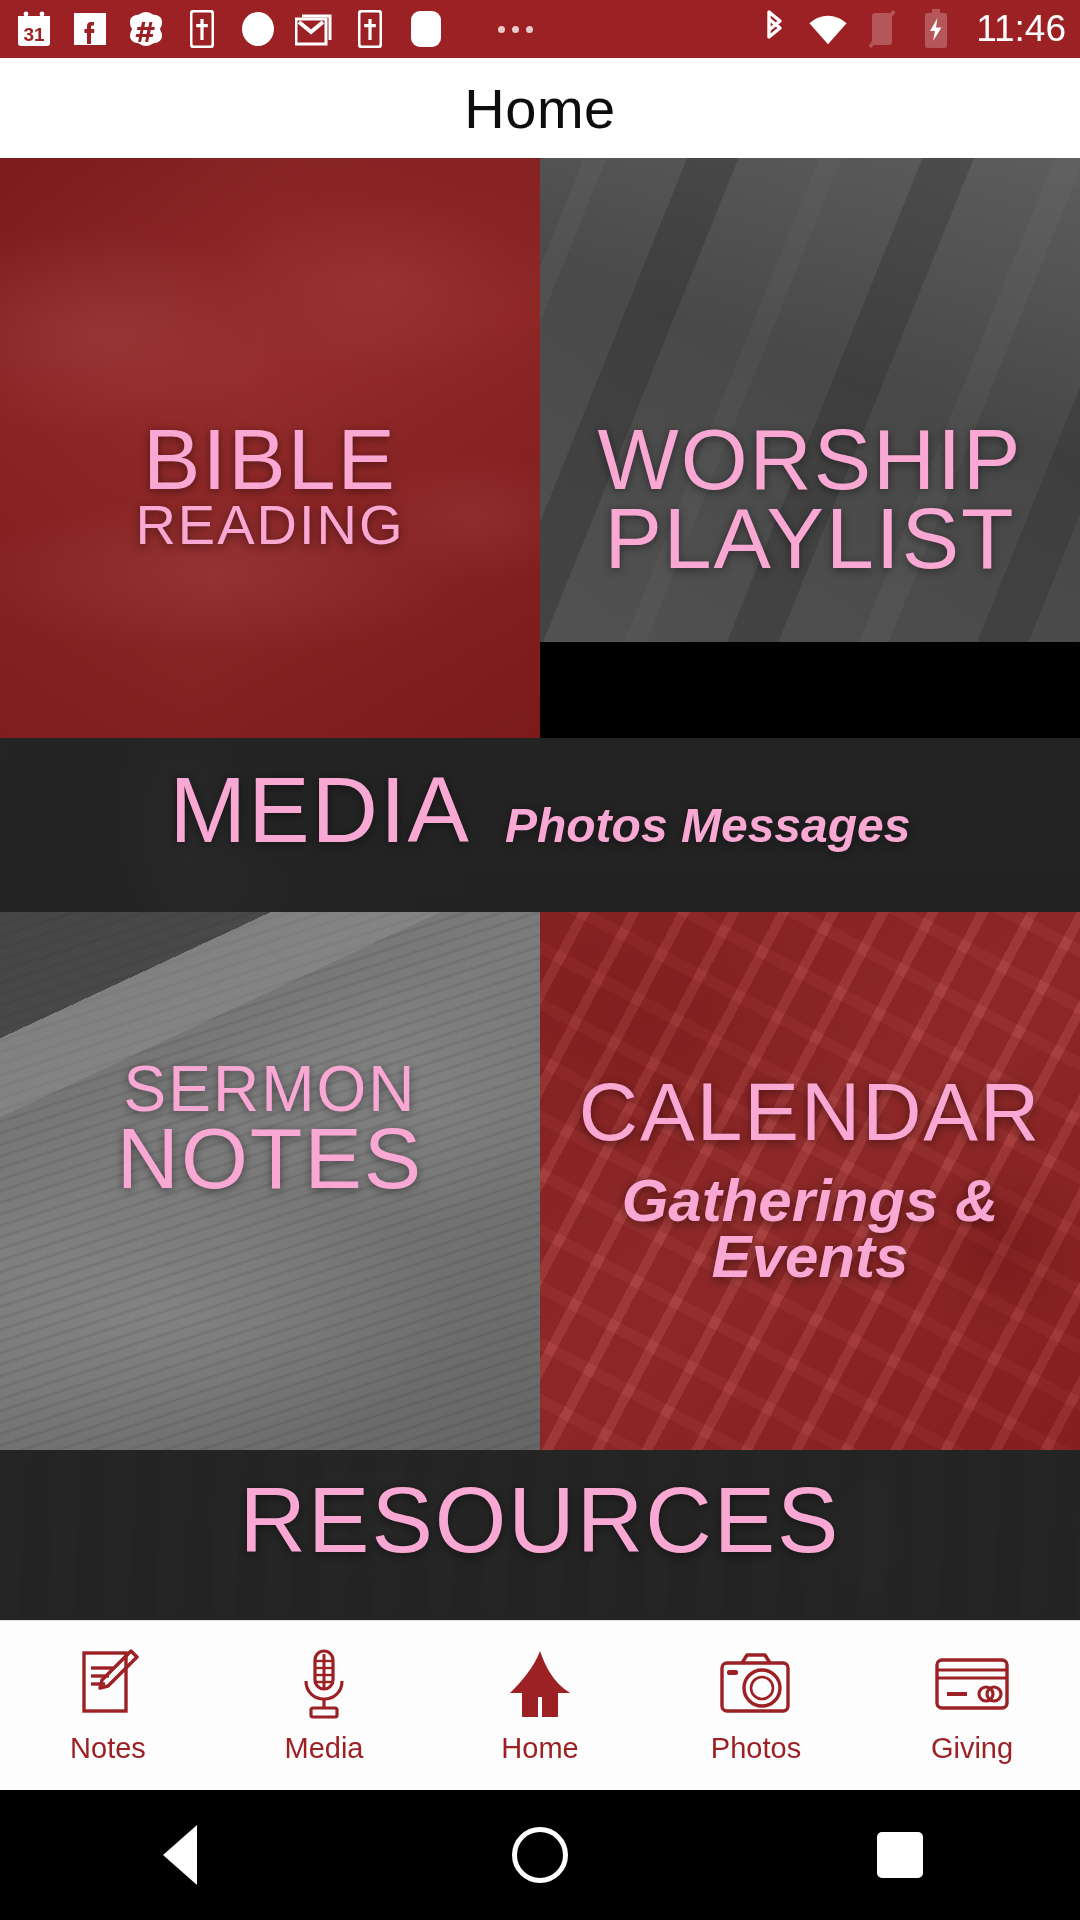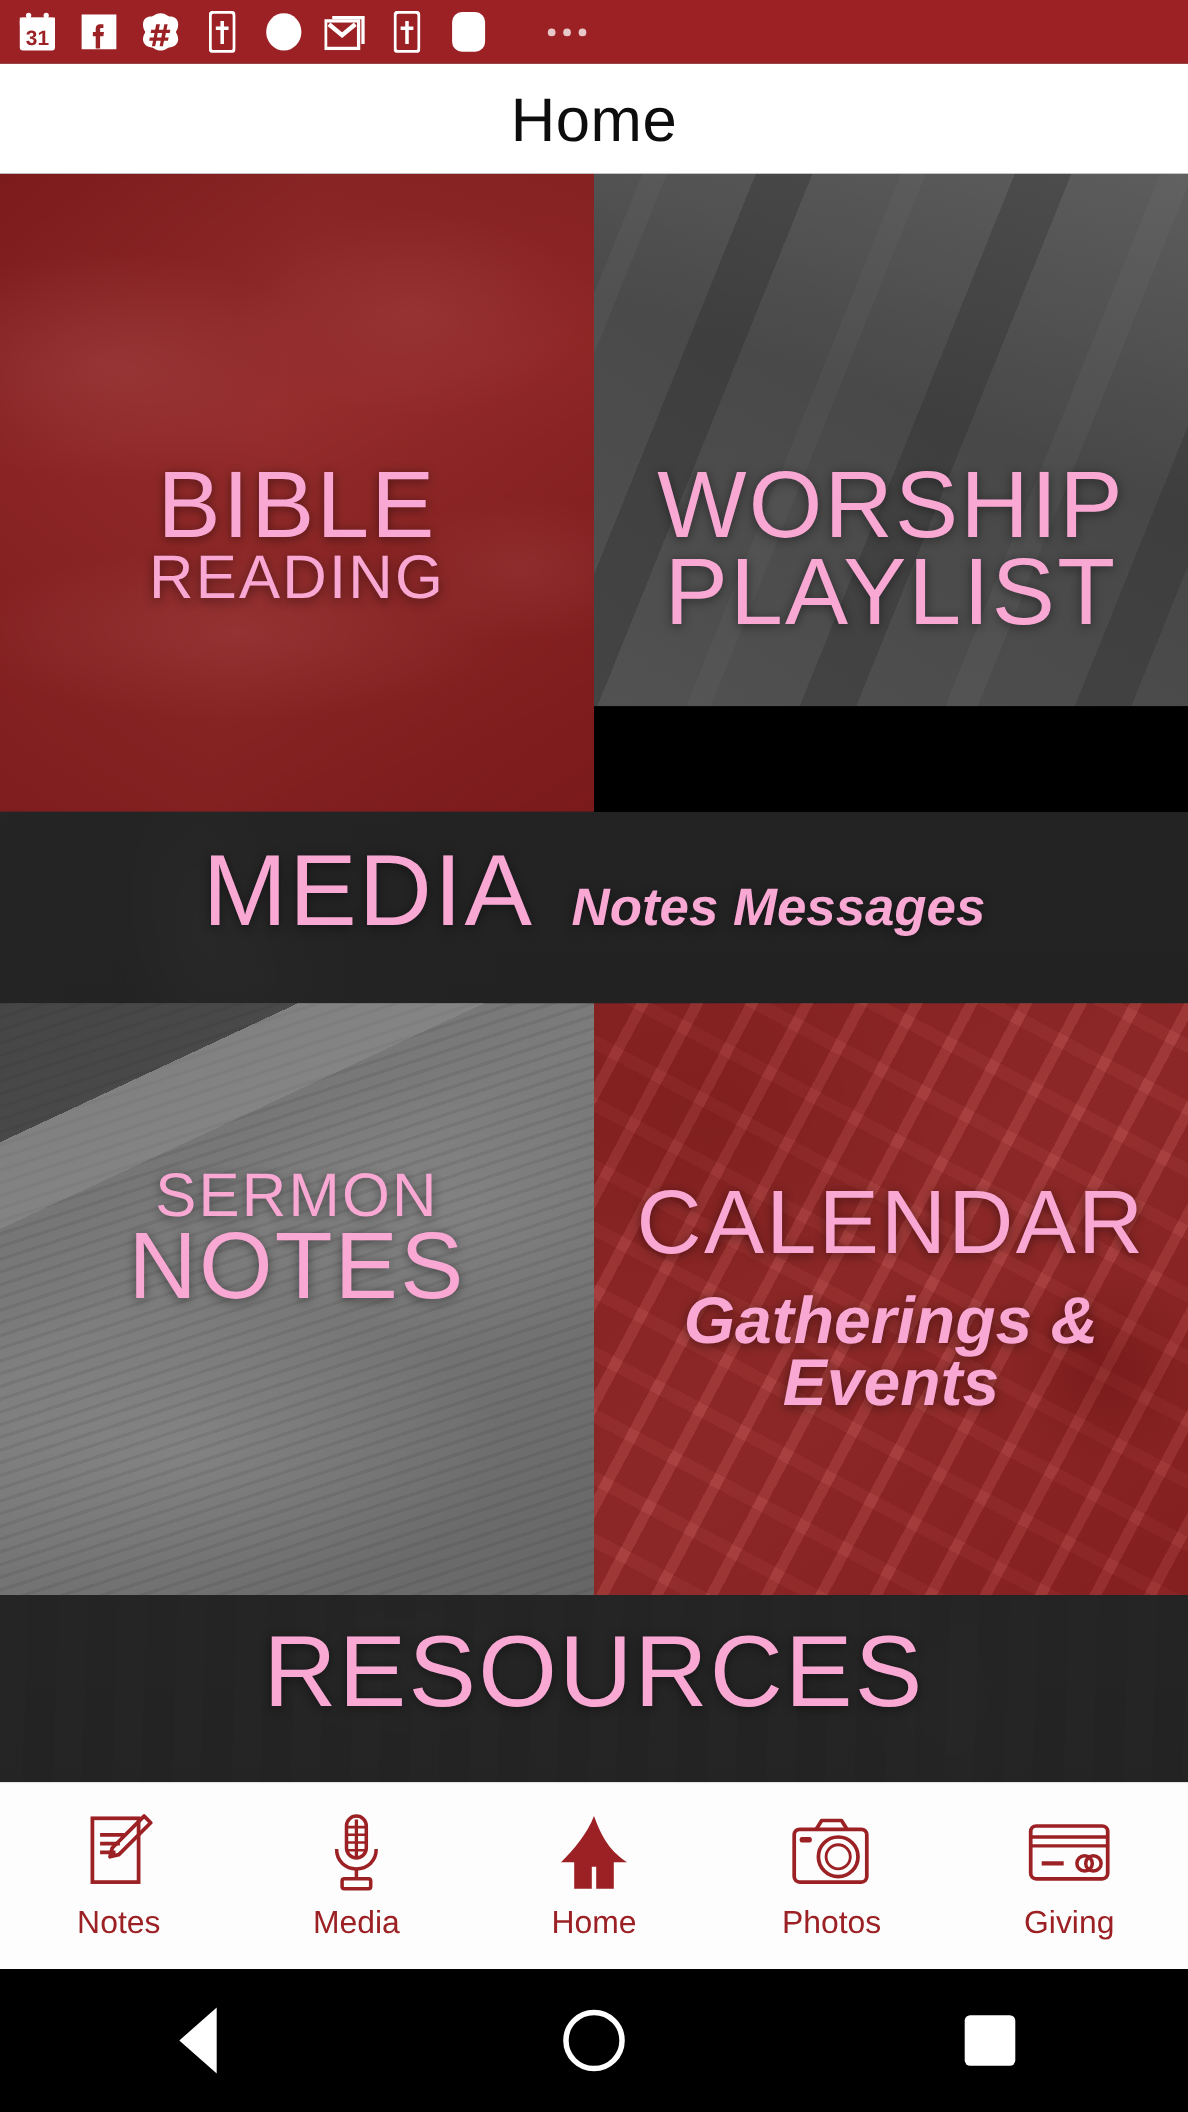--- a/index.html
+++ b/index.html
@@ -184,20 +184,46 @@
         </svg>
     </span>
 
     <span id="dots">
       <i></i>
         <i></i>
         <i></i>
     </span>
   </div>
 
+  <div id="status-right">
+    <span class="sb-ico">
+      <svg width="26" height="40" viewBox="0 0 26 40">
+        <path d="M8 10l11 9-11 9V3l11 9-11 9" fill="none" stroke="#fff" stroke-width="3.4" stroke-linejoin="round"></path>
+      </svg>
+    </span>
+    <span class="sb-ico">
+      <svg width="42" height="34" viewBox="0 0 42 34">
+        <path d="M21 33 1.5 11C7 6 14 3 21 3s14 3 19.5 8z" fill="#fff"></path>
+      </svg>
+    </span>
+    <span class="sb-ico">
+      <svg width="30" height="40" viewBox="0 0 30 40">
+        <rect x="5" y="4" width="20" height="32" rx="3" fill="#b5565a"></rect>
+        <line x1="3" y1="38" x2="27" y2="2" stroke="#b5565a" stroke-width="3.4"></line>
+      </svg>
+    </span>
+    <span class="sb-ico">
+      <svg width="26" height="40" viewBox="0 0 26 40">
+        <rect x="9" y="0" width="8" height="4" fill="#b5565a"></rect>
+        <rect x="2" y="4" width="22" height="35" rx="2.5" fill="#b5565a"></rect>
+        <path d="M14.5 9 7 22h5l-2 10 8.5-13.5H13z" fill="#fff"></path>
+      </svg>
+    </span>
+    <span id="clock">11:46</span>
+  </div>
 </div>
 
 <div id="header">
   <div id="page-title">Home</div>
 </div>
 
 <div class="tile" style="left:0;top:158px;width:540px;height:580px;">
   <div class="photo ph-hands"></div>
   <div class="tint tint-red"></div>
   <div class="caption" style="top:262px;">
@@ -213,29 +239,29 @@
     <span class="cap-main" style="font-size:86px;">WORSHIP</span>
     <span class="cap-main" style="font-size:86px;">PLAYLIST</span>
   </div>
 </div>
 
 <div class="tile" style="left:0;top:738px;width:1080px;height:174px;">
   <div class="photo ph-mic"></div>
   <div class="tint tint-dark"></div>
   <div class="caption" style="top:30px; display:flex; align-items:baseline; justify-content:center; gap:34px;">
     <span class="cap-main" style="font-size:92px;">MEDIA</span>
-    <span class="cap-sub" style="font-size:48px;">Notes Messages</span>
+    <span class="cap-sub" style="font-size:48px;">Photos Messages</span>
   </div>
 </div>
 
 <div class="tile" style="left:0;top:912px;width:540px;height:538px;">
   <div class="photo ph-book"></div>
   <div class="tint tint-gray2"></div>
   <div class="caption" style="top:148px;">
-    <span class="cap-main" style="font-size:56px;">SERMON</span>
+    <span class="cap-main" style="font-size:64px;">SERMON</span>
     <span class="cap-main" style="font-size:86px;">NOTES</span>
   </div>
 </div>
 
 <div class="tile" style="left:540px;top:912px;width:540px;height:538px;padding-left:44px;">
   <div class="photo ph-desk"></div>
   <div class="tint tint-red2"></div>
   <div class="caption" style="top:162px;">
     <span class="cap-main" style="font-size:82px;">CALENDAR</span>
     <span class="cap-sub" style="font-size:60px; margin-top:24px;">Gatherings &amp; Events</span>

